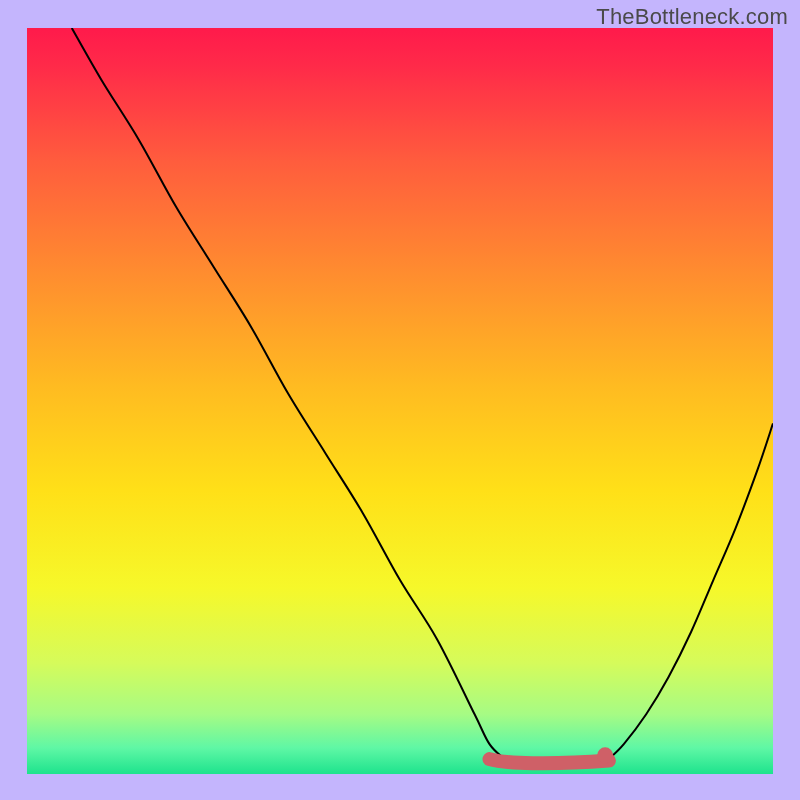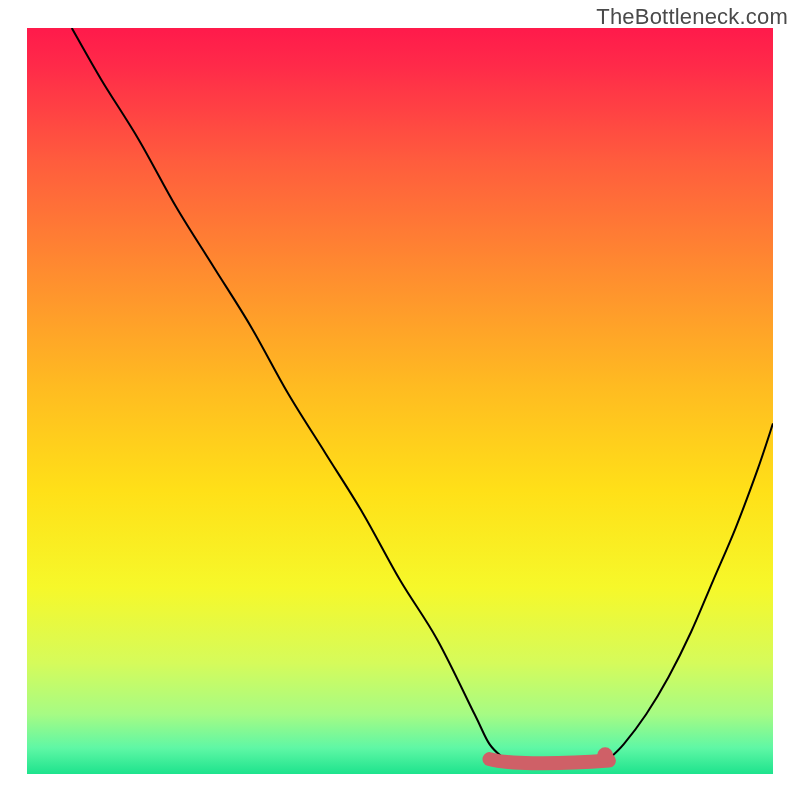--- a/index.html
+++ b/index.html
@@ -8,21 +8,21 @@
     width: 800px;
     height: 800px;
     background: #000;
     overflow: hidden;
     font-family: Arial, Helvetica, sans-serif;
   }
   .frame {
     position: relative;
     width: 800px;
     height: 800px;
-    background: #ffffff;
+    background: #c4b5fd;
     text-decoration: underline;
   }
   .watermark {
     position: absolute;
     top: 4px;
     right: 12px;
     color: #4a4a4a;
     font-size: 22px;
     font-weight: 500;
     letter-spacing: 0.2px;

